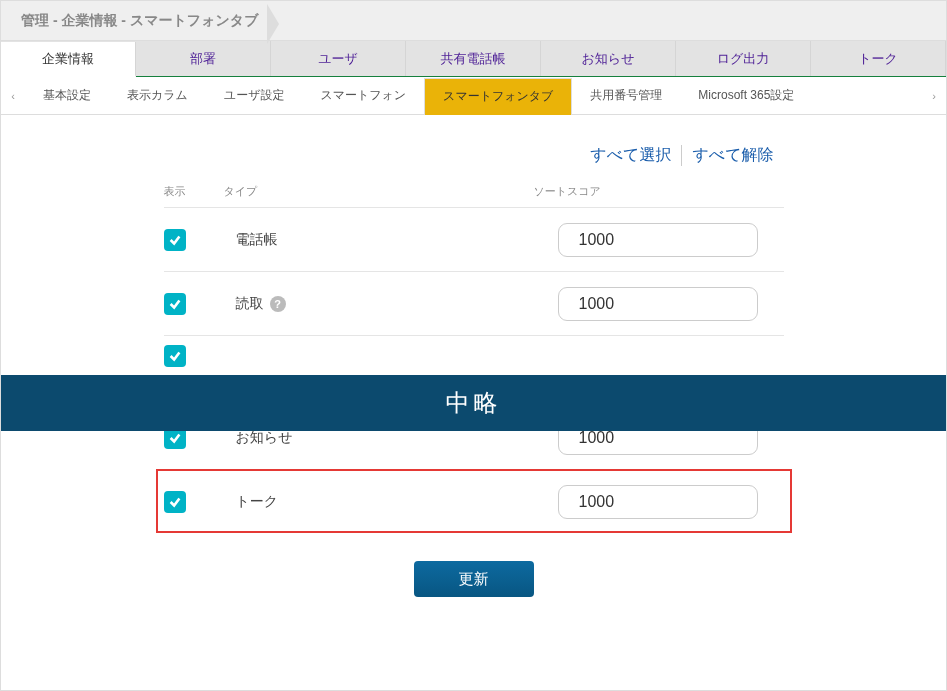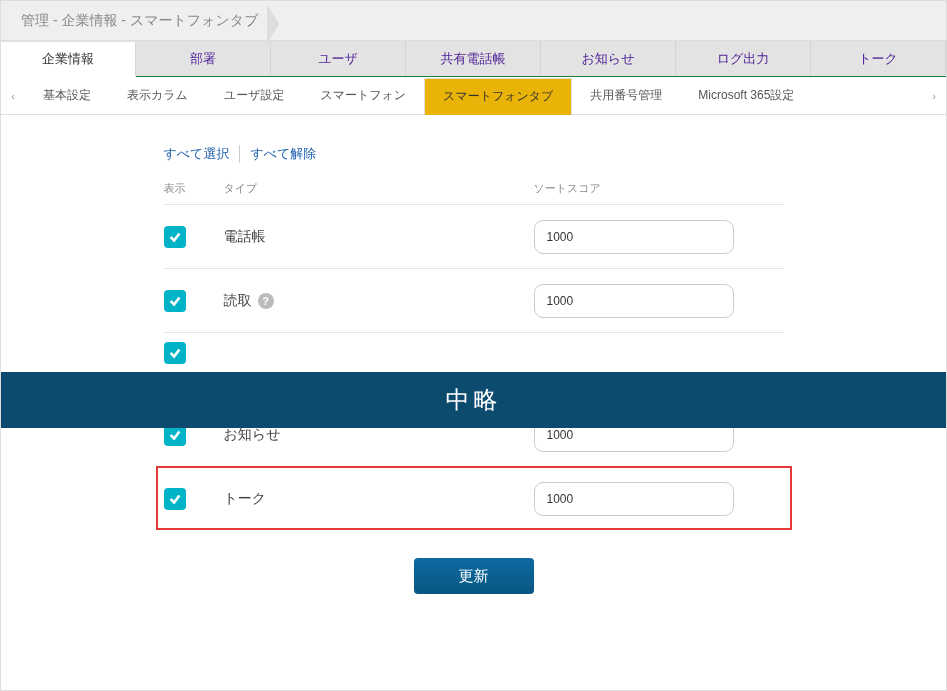--- a/index.html
+++ b/index.html
@@ -14,20 +14,21 @@
     border: 1px solid #ddd;
   }
   
   .header-bar {
     background: #efefef;
     height: 40px;
     display: flex;
     align-items: center;
     padding-left: 20px;
     border-bottom: 1px solid #ddd;
+    font-weight: bold;
   }
   .breadcrumb-chip {
     display: flex;
     align-items: center;
     color: #888;
     font-size: 14px;
     position: relative;
     padding-right: 20px;
   }
   .breadcrumb-chip::after {
@@ -114,21 +115,22 @@
     padding: 30px 0 30px 0;
   }
   .inner {
     margin: 0 auto;
     width: 620px;
   }
   .select-links {
     display: flex;
     gap: 0;
     margin-bottom: 18px;
-    font-size: 13px;
+    font-size: 16px;
+    justify-content: flex-end;
   }
   .select-links a {
     color: #1a5dab;
     text-decoration: none;
     cursor: pointer;
     padding: 0 10px;
   }
   .select-links a:first-child { padding-left: 0; border-right: 1px solid #ccc; }
   .col-headers {
     display: flex;
@@ -138,20 +140,21 @@
   }
   .col-show { width: 60px; }
   .col-type { width: 310px; }
   .col-score { flex: 1; }
   .rows { }
   .row {
     display: flex;
     align-items: center;
     height: 64px;
     border-top: 1px solid #e5e5e5;
+    gap: 12px;
   }
   .row.highlighted {
     outline: 2px solid #e53935;
     outline-offset: -2px;
     padding: 0 8px;
     margin: 0 -8px;
   }
   .checkbox {
     width: 22px; height: 22px;
     border-radius: 4px;
@@ -165,22 +168,22 @@
   .help-icon {
     width: 16px; height: 16px; border-radius: 50%; background: #bbb; color: #fff;
     display:flex; align-items:center; justify-content:center; font-size:11px; font-weight:bold;
   }
   .cell-score { flex: 1; }
   .score-input {
     width: 200px;
     height: 34px;
     border: 1px solid #ccc;
     border-radius: 9px;
-    padding: 0 12px;
-    font-size: 12px;
+    padding: 0 20px;
+    font-size: 16px;
     color: #333;
   }
   
   .omission {
     position: absolute;
     left: 0; right: 0;
     height: 56px;
     background: #0c4a6e;
     color: #fff;
     font-size: 24px;

